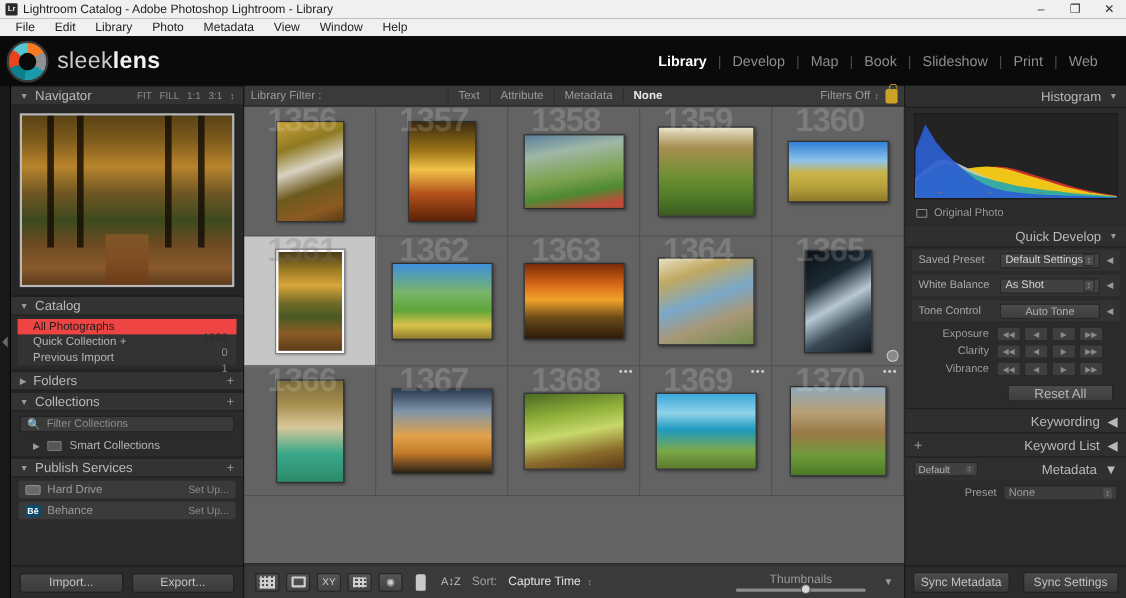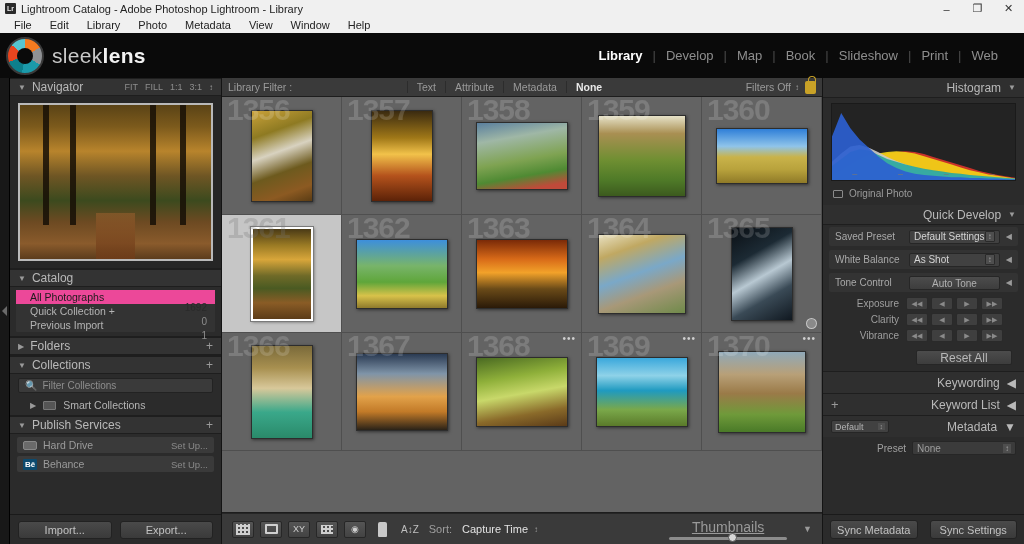--- a/index.html
+++ b/index.html
@@ -57,21 +57,21 @@
   .nav-img { height:158px; border:2px solid #b9b9b9;
              background:linear-gradient(180deg,#5a4316 0%,#7c5a1c 14%,#b8842c 30%,#6f5624 46%,
                         #3c4a1e 62%,#6d4a22 76%,#8a5b2c 90%,#5c3c1c 100%); position:relative; overflow:hidden; }
   .trunk { position:absolute; top:0; bottom:22%; width:6px; background:rgba(22,15,6,.85); }
   .nav-path { position:absolute; left:40%; right:40%; bottom:0; height:30%;
               background:linear-gradient(180deg,rgba(150,95,45,.6),rgba(110,60,25,.9)); }
   .section { border-top:1px solid #1e1e1e; }
   .rows { background:#333; margin:3px 6px 4px 6px; border-radius:1px; }
   .row { height:14px; display:flex; align-items:center; padding:0 8px 0 14px;
          font-size:10.5px; color:#b4b4b4; }
-  .row.selected { background:#ec4899; color:#1c1c1c; }
+  .row.selected { background:#ef4444; color:#1c1c1c; }
   .row .rlabel { flex:1; }
   .row .rcount { color:#8d8d8d; font-size:10px;margin-top:21px; }
   .row.selected .rcount { color:#2a2a2a; }
   .plus { color:#9a9a9a; font-size:12px; }
   .filter-box { margin:4px 8px; height:15px; background:#3a3a3a; border:1px solid #222;
                 border-radius:2px; display:flex; align-items:center; gap:5px; padding:0 6px;
                 font-size:10px; color:#8d8d8d; }
   .smart-row { display:flex; align-items:center; gap:7px; padding:2px 8px 4px 20px;
                font-size:10.5px; color:#b4b4b4; }
   .chip { width:13px; height:9px; background:#555; border:1px solid #777; border-radius:1px;
@@ -98,21 +98,21 @@
   .lock { width:11px; height:13px; position:relative; background:#c9a227; border-radius:2px;
           margin-left:2px; }
   .lock::before { content:""; position:absolute; top:-5px; left:2.5px; width:6px; height:6px;
                   border:1.5px solid #c9a227; border-bottom:none; border-radius:4px 4px 0 0; }
   .grid-area { flex:1; background:#636363; position:relative; overflow:hidden;
                display:grid; grid-template-columns:repeat(5,1fr); grid-auto-rows:118px;
                border-bottom:1px solid #1d1d1d; }
   .cell { border-right:1px solid #4f4f4f; border-bottom:1px solid #4f4f4f; position:relative;
           display:flex; align-items:center; justify-content:center; }
   .cell.selected { background:#c6c6c6; }
-  .cell .idx { position:absolute; top:-4px; left:5px; font-size:30px; font-weight:bold;
+  .cell .idx { position:absolute; top:-4px; left:21px; font-size:30px; font-weight:bold;
                color:rgba(255,255,255,.16); letter-spacing:-1px; pointer-events:none; }
   .cell.selected .idx { color:rgba(120,120,120,.28); }
   .thumb { border:1px solid #2d2d2d; box-shadow:1px 1px 3px rgba(0,0,0,.5); overflow:hidden; }
   .cell.selected .thumb { border:2px solid #fff; outline:1px solid #7a7a7a; }
   .dots { position:absolute; top:3px; right:5px; font-size:10px; color:#cfcfcf; letter-spacing:1px; line-height:6px;}
   .badge-ci { position:absolute; bottom:3px; right:4px; width:11px; height:11px; border-radius:50%;
               background:rgba(255,255,255,.25); border:1px solid rgba(255,255,255,.5); }
   .toolbar { height:31px; background:#3a3a3a; display:flex; align-items:center; gap:6px;
              padding:0 10px; border-top:1px solid #262626; }
   .tbtn { width:22px; height:17px; background:linear-gradient(180deg,#555,#434343);
@@ -120,21 +120,21 @@
           justify-content:center; color:#cfcfcf; font-size:9px; }
   .gridglyph { width:14px; height:11px;
       background:repeating-linear-gradient(90deg,#cfcfcf 0 2px,transparent 2px 4px),
                  repeating-linear-gradient(0deg,#cfcfcf 0 2px,transparent 2px 4px); }
   .loupeglyph { width:13px; height:10px; border:2px solid #cfcfcf; border-radius:1px; }
   .spray { width:9px; height:15px; background:#c9c9c9; border-radius:2px 2px 1px 1px; margin:0 6px; }
   .sortaz { font-size:10px; color:#c0c0c0; margin-left:2px; }
   .sortlabel { color:#9e9e9e; margin-left:4px; }
   .sortval { color:#e2e2e2; margin-left:4px; }
   .thumbslider { margin-left:auto; display:flex; flex-direction:column; align-items:center; gap:2px; }
-  .thumbslider .tlabel { font-size:14px; color:#9a9a9a;text-decoration:underline; }
+  .thumbslider .tlabel { font-size:11px; color:#9a9a9a; }
   .slider-track { width:118px; height:3px; background:#8c8c8c; border-radius:2px; position:relative; }
   .slider-knob { position:absolute; left:50%; top:-3.5px; width:9px; height:9px; border-radius:50%;
                  background:#d8d8d8; border:1px solid #555; }
   .tb-caret { color:#9a9a9a; font-size:9px; margin-left:10px; }
   
   .rightpanel { width:202px; background:#2b2b2b; border-left:1px solid #141414;
                 display:flex; flex-direction:column; }
   .rp-head { height:20px; display:flex; align-items:center; justify-content:flex-end;
              padding:0 8px; gap:7px; font-size:12px; color:#b9b9b9; background:#2f2f2f;
              border-bottom:1px solid #1e1e1e;text-align:right; }

